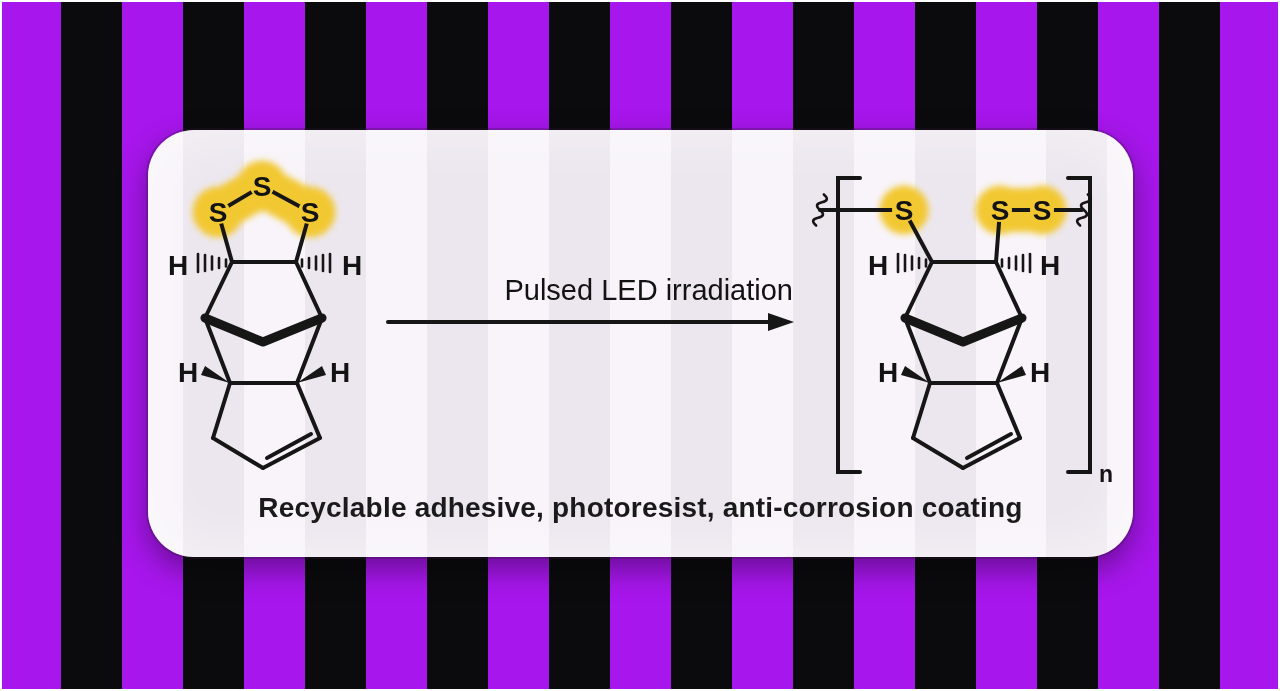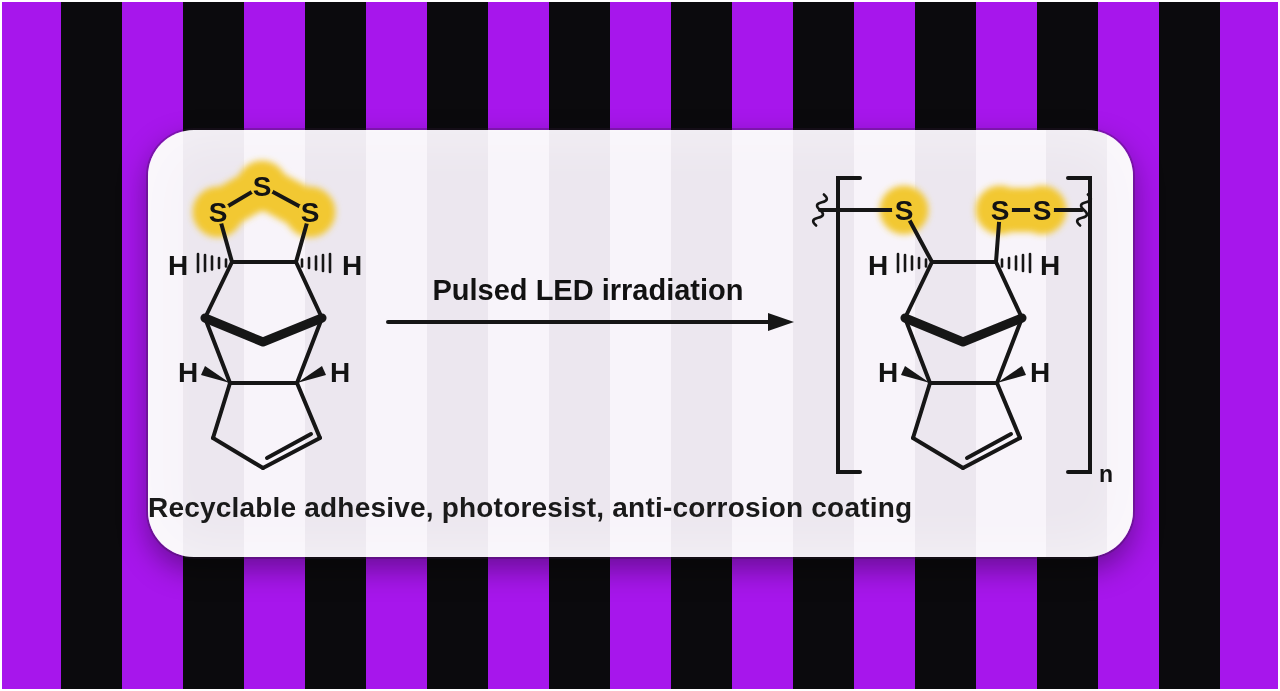--- a/index.html
+++ b/index.html
@@ -10,25 +10,25 @@
     font-family:"Liberation Sans",sans-serif;
   }
   .panel{
     position:absolute;left:148px;top:130px;width:985px;height:427px;border-radius:46px;
     background:repeating-linear-gradient(90deg,#F8F4FA 0 61px,#ECE7EF 61px 122px);
     background-position:-148px 0;
     box-shadow:0 0 0 2px rgba(45,25,55,0.28), 0 12px 30px rgba(0,0,0,0.38), inset 0 0 60px rgba(255,255,255,0.55);
   }
   .scheme{position:absolute;left:0;top:0;}
   .arrow-label{
-    position:absolute;left:235px;top:144px;width:410px;text-align:center;
-    font-weight:bold;font-size:29px;color:#121212;white-space:nowrap;
+    position:absolute;left:235px;top:144px;width:410px;text-align:right;
+    font-weight:normal;font-size:29px;color:#121212;white-space:nowrap;
   }
   .caption{
-    position:absolute;left:0;top:362px;width:985px;
+    position:absolute;left:0;top:362px;width:985px;text-align:center;
     font-weight:bold;font-size:28px;color:#1a1a1a;letter-spacing:0.2px;white-space:nowrap;
   }
   .bond{stroke:#161616;stroke-width:4;stroke-linecap:round;fill:none;}
   .boldbond{stroke:#161616;stroke-width:9;stroke-linecap:round;stroke-linejoin:round;fill:none;}
   .hash{stroke:#161616;stroke-width:2.6;stroke-linecap:round;}
   .wedge{fill:#161616;stroke:none;}
   .bracket{stroke:#141414;stroke-width:4;fill:none;stroke-linecap:round;}
   .squiggle{stroke:#141414;stroke-width:2.6;fill:none;stroke-linecap:round;}
   .hl{fill:#F2C832;stroke:#F2C832;}
   .mask{fill:#F2C832;stroke:none;}

